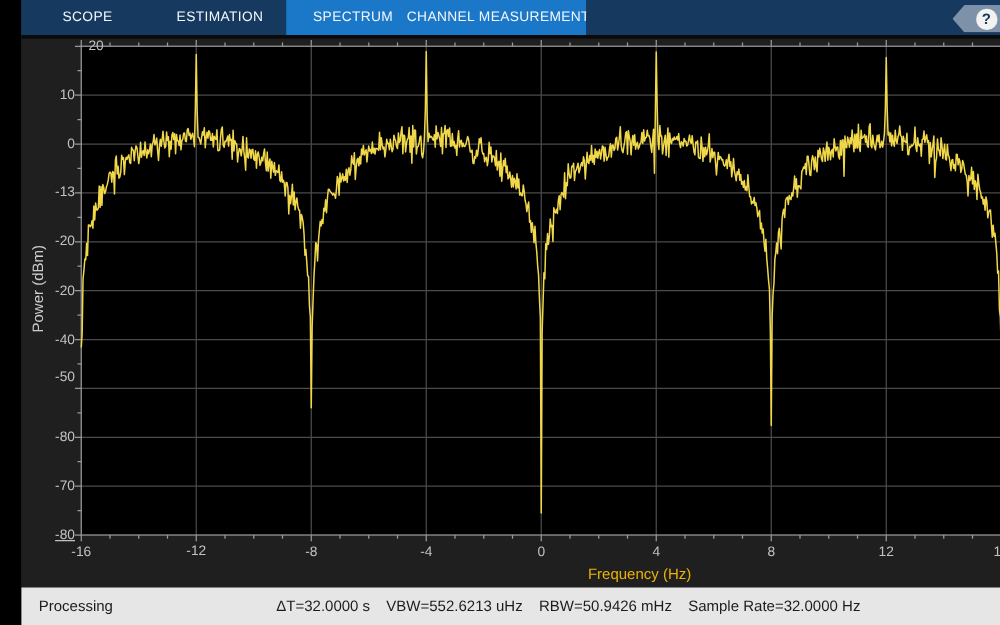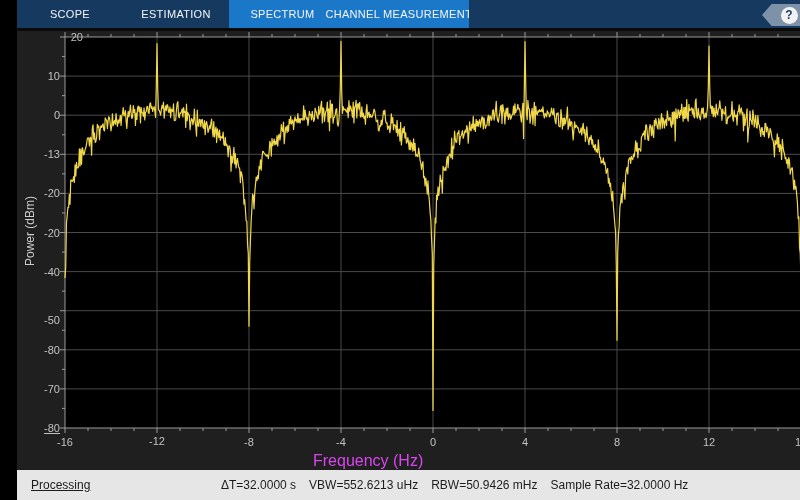--- a/index.html
+++ b/index.html
@@ -19,29 +19,29 @@
             display:flex;align-items:center;justify-content:center;cursor:pointer;}
   #help-circle{width:17px;height:17px;border-radius:50%;background:#f2f2f2;color:#173a5e;
                font-size:12px;font-weight:bold;display:flex;align-items:center;justify-content:center;
                margin-left:6px;}
   
   #figure{position:absolute;left:0;top:31px;width:800px;height:439px;background:#1f1f1f;}
   #plotsvg{position:absolute;left:0;top:0;}
   .xtick-label,.ytick-label{position:absolute;color:#c2c2c2;font-size:11px;}
   .xtick-label{transform:translateX(-50%);}
   .ytick-label{width:43px;text-align:right;}
-  #xlabel{position:absolute;left:296px;top:421px;width:240px;text-align:left;
-          color:#d946ef;font-size:16px;}
+  #xlabel{position:absolute;left:296px;top:421px;width:240px;text-align:right;
+          color:#eab308;font-size:12px;}
   #ylabel{position:absolute;left:-47px;top:193px;width:120px;text-align:center;
           color:#cdcdcd;font-size:12px;transform:rotate(-90deg);}
   
   #statusbar{position:absolute;left:0;top:470px;width:800px;height:30px;background:#e6e6e6;
              display:flex;align-items:center;white-space:nowrap;overflow:hidden;
              color:#1c1c1c;font-size:12px;}
-  #status-state{margin-left:14px;width:190px;flex:none;text-decoration:underline;}
+  #status-state{margin-left:14px;width:190px;flex:none;}
   .metric{margin-right:13px;flex:none;}
 </style>
 </head>
 <body>
 
 <div id="app">
 
   <div id="toolbar">
     <div class="tab dark" style="width:106px">SCOPE</div>
     <div class="tab dark" style="width:106px">ESTIMATION</div>
@@ -194,21 +194,21 @@
         <span class="xtick-label" style="left: 600px; top: 405px;">8</span>
         <span class="xtick-label" style="left: 692px; top: 405px;">12</span>
         <span class="xtick-label" style="left: 784px; top: 405px; text-align: right;">16</span>
         <span class="ytick-label" style="left: 0px; top: 0px; padding-left: 23px;">20</span>
         <span class="ytick-label" style="left: 0px; top: 39.1px;">10</span>
         <span class="ytick-label" style="left: 0px; top: 78.2px;">0</span>
         <span class="ytick-label" style="left: 0px; top: 117.3px;">-13</span>
         <span class="ytick-label" style="left: 0px; top: 156.4px;">-20</span>
         <span class="ytick-label" style="left: 0px; top: 195.5px;">-20</span>
         <span class="ytick-label" style="left: 0px; top: 234.6px;">-40</span>
-        <span class="ytick-label" style="left: 0px; top: 283px;">-50</span>
+        <span class="ytick-label" style="left: 0px; top: 265px;">-50</span>
         <span class="ytick-label" style="left: 0px; top: 312.8px;">-80</span>
         <span class="ytick-label" style="left: 0px; top: 351.9px;">-70</span>
         <span class="ytick-label" style="left: 0px; top: 391px; text-decoration: underline;">-80</span>
       </div>
     <div id="xlabel">Frequency (Hz)</div>
     <div id="ylabel">Power (dBm)</div>
   </div>
 
   <div id="statusbar">
     <span id="status-state">Processing</span>

